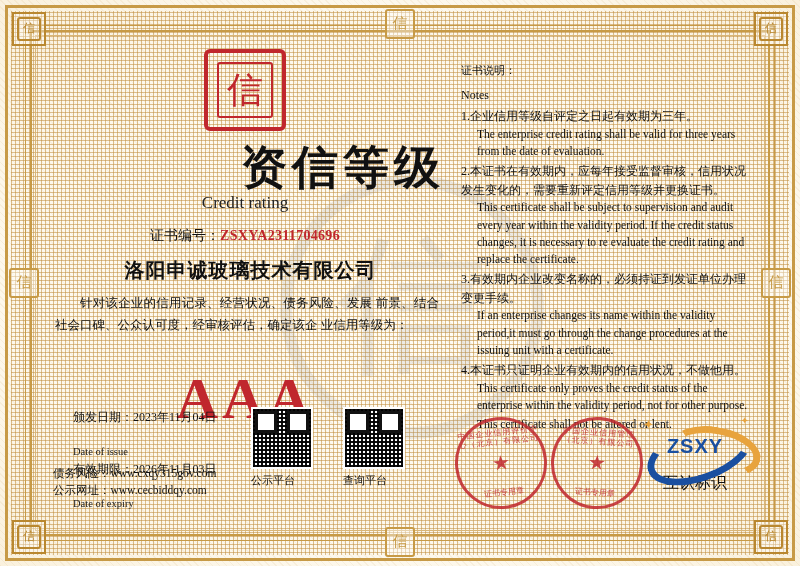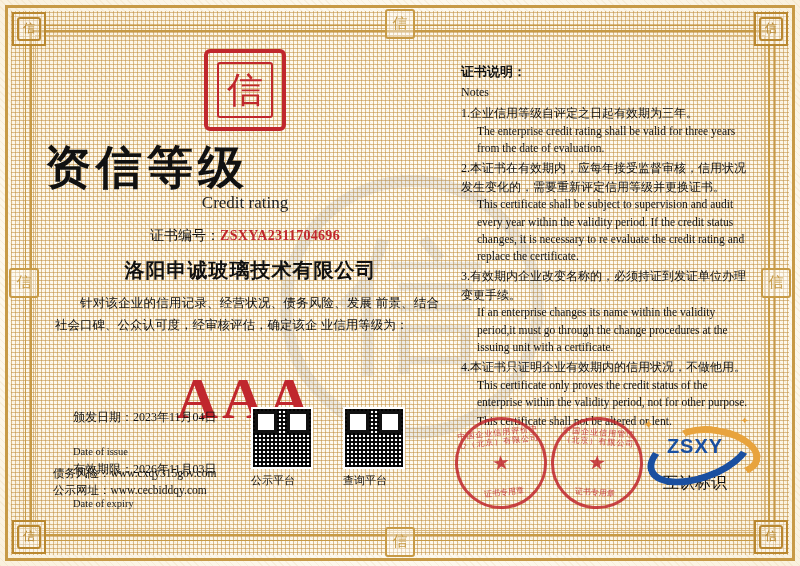--- a/index.html
+++ b/index.html
@@ -98,21 +98,21 @@
     border:4px solid #c0272d;border-radius:6px;
     display:flex;align-items:center;justify-content:center;
     color:#c0272d;font-size:44px;line-height:1;
     font-family:"Liberation Serif", serif;
   }
   .logo-wrap .inner{
     width:52px;height:52px;border:2px solid #c0272d;border-radius:3px;
     display:flex;align-items:center;justify-content:center;font-size:36px;
   }
   .title-cn{
-    position:absolute;top:92px;left:0;right:0;text-align:left;
+    position:absolute;top:92px;left:0;right:0;text-align:right;
     font-size:46px;letter-spacing:5px;color:#111;font-weight:bold;
     font-family:"Liberation Serif", serif;
   }
   .title-en{
     position:absolute;top:148px;left:0;right:0;text-align:center;
     font-size:17px;color:#222;font-family:"Liberation Serif", serif;
   }
   .cert-no{
     position:absolute;top:182px;left:0;right:0;text-align:center;
     font-size:14px;color:#111;
@@ -156,21 +156,21 @@
     position:relative;
   }
   .qr-code::before,.qr-code::after{
     content:"";position:absolute;width:16px;height:16px;border:3px solid #111;background:#fff;
   }
   .qr-code::before{left:2px;top:2px;}
   .qr-code::after{right:2px;top:2px;}
   .qr-label{font-size:11px;margin-top:4px;color:#111;}
 
   
-  .notes-title{font-size:13px;color:#111;margin-bottom:4px;font-weight:bold;}
+  .notes-title{font-size:11px;color:#111;margin-bottom:10px;font-weight:normal;}
   .notes-title-en{font-size:12px;color:#111;margin-bottom:4px;}
   .note-cn{font-size:12px;color:#111;line-height:1.55;}
   .note-en{font-size:11.5px;color:#111;line-height:1.5;margin-bottom:2px;padding-left:16px;}
 
   .stamps{
     position:absolute;bottom:8px;left:10px;right:0;height:96px;
   }
   .stamp{
     position:absolute;width:86px;height:86px;border-radius:50%;
     border:3px solid #c0272d;color:#c0272d;

